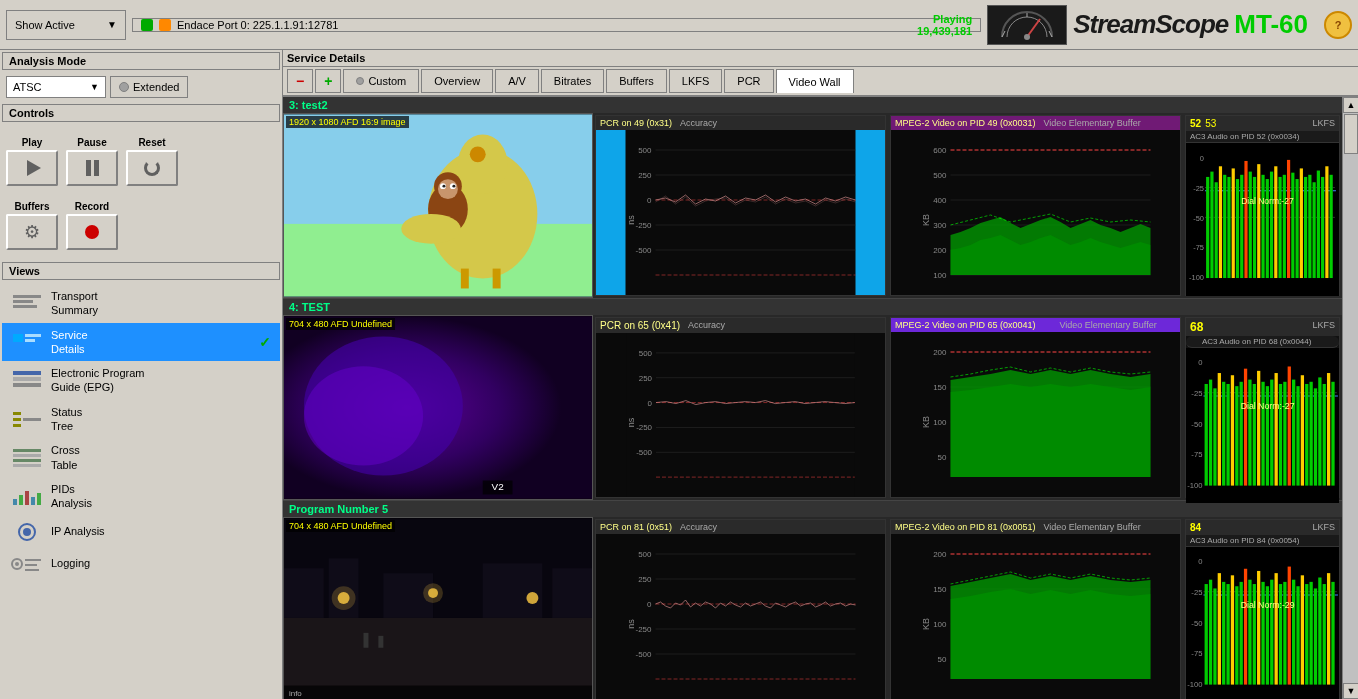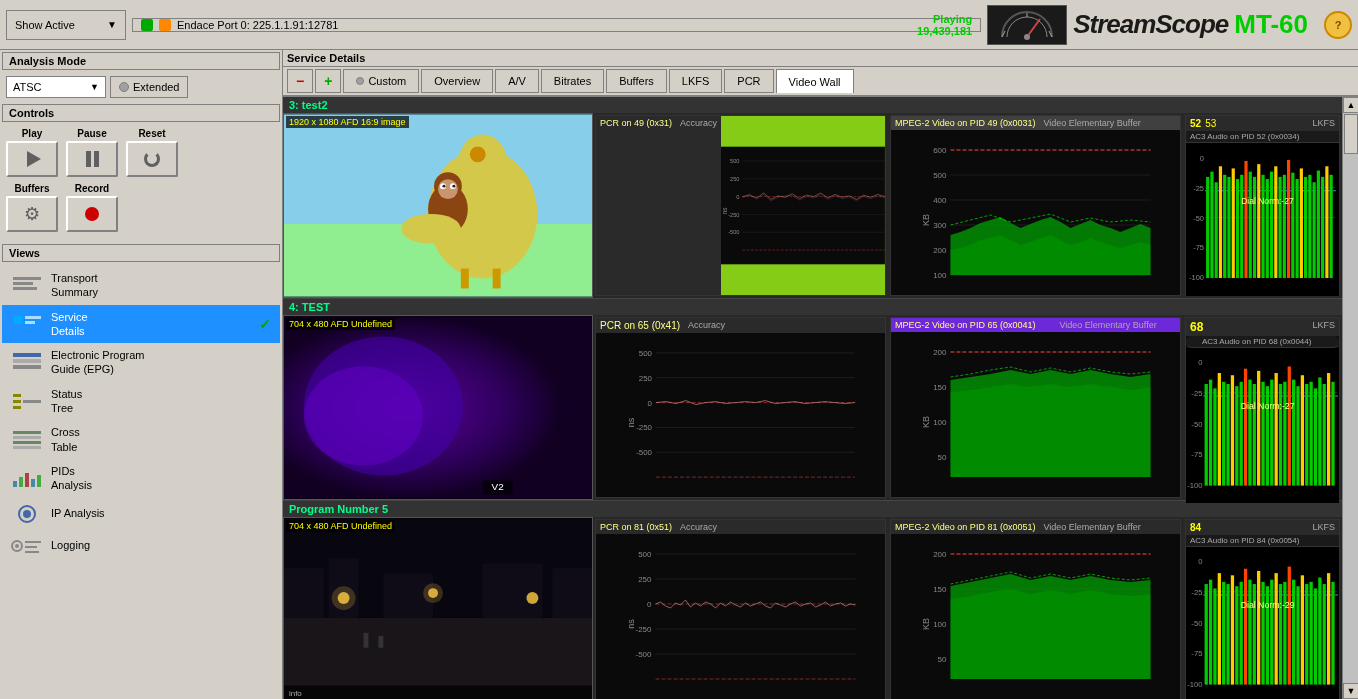--- a/index.html
+++ b/index.html
@@ -19,21 +19,21 @@
     
     .main-container { display: flex; height: 649px; }
     .sidebar { width: 283px; background: #d4d0c8; border-right: 1px solid #808080; display: flex; flex-direction: column; flex-shrink: 0; }
     .section-header { background: #d4d0c8; border: 1px solid #808080; padding: 2px 6px; font-size: 11px; font-weight: bold; margin: 2px; }
     .analysis-mode-row { display: flex; align-items: center; gap: 4px; padding: 4px 6px; }
     .dropdown-btn { display: flex; align-items: center; background: white; border: 1px solid #808080; padding: 10px 6px; height: 22px; min-width: 100px; cursor: pointer; }
     .extended-btn { background: #d4d0c8; border: 1px solid #808080; padding: 2px 8px; height: 22px; cursor: pointer; display: flex; align-items: center; gap: 4px; }
     .radio-dot { width: 10px; height: 10px; border-radius: 50%; border: 1px solid #808080; background: #a0a0a0; }
     .controls-section { padding: 4px 6px; }
     .controls-row { display: flex; gap: 8px; margin-bottom: 6px; }
-    .ctrl-group { display: flex; flex-direction: column; align-items: center; gap: 2px; }
+    .ctrl-group { display: flex; flex-direction: column; align-items: center; gap: 2px; margin-top: 9px; }
     .ctrl-label { font-size: 10px; font-weight: bold; }
     .ctrl-btn { width: 52px; height: 36px; background: #d4d0c8; border: 2px solid; border-color: #ffffff #808080 #808080 #ffffff; display: flex; align-items: center; justify-content: center; cursor: pointer; border-radius: 2px; }
     .play-icon { width: 0; height: 0; border-top: 8px solid transparent; border-bottom: 8px solid transparent; border-left: 14px solid #606060; margin-left: 3px; }
     .pause-icon { display: flex; gap: 3px; }
     .pause-bar { width: 5px; height: 16px; background: #606060; }
     .reset-icon { width: 16px; height: 16px; border: 3px solid #606060; border-radius: 50%; border-top-color: transparent; }
     .record-icon { width: 14px; height: 14px; background: #cc0000; border-radius: 50%; }
     .gear-icon { font-size: 18px; color: #606060; }
     .views-section { flex: 1; overflow-y: auto; padding: 2px; }
     .view-item { display: flex; align-items: center; padding: 4px 8px; cursor: pointer; border: 1px solid transparent; gap: 8px; }
@@ -330,21 +330,21 @@
                 <circle cx="161" cy="72" r="1.5" fill="#222"></circle>
                 <circle cx="171" cy="72" r="1.5" fill="#222"></circle>
 
                 <rect x="178" y="155" width="8" height="20" fill="#cc9900"></rect>
                 <rect x="210" y="155" width="8" height="20" fill="#cc9900"></rect>
 
                 <ellipse cx="148" cy="115" rx="30" ry="15" fill="#d4c84a"></ellipse>
               </svg>
             </div>
 
-            <div style="flex:1; display:flex; flex-direction:row; background:#84cc16; border:1px solid #333; margin:2px;justify-content:flex-end;">
+            <div style="flex:1; display:flex; flex-direction:column; background:#0ea5e9; border:1px solid #333; margin:2px;justify-content:flex-end;">
               <div style="background:#2a2a2a; padding:2px 4px; display:flex; gap:8px;">
                 <span style="color:#ffff88; font-size:9px;">PCR on 49 (0x31)</span>
                 <span style="color:#aaaaaa; font-size:9px;">Accuracy</span>
               </div>
               <svg width="100%" height="100%" viewBox="0 0 230 165" style="flex:1;">
                 <rect width="230" height="165" fill="#0a0a0a"></rect>
 
                 <line x1="30" y1="20" x2="230" y2="20" stroke="#333" stroke-width="0.5"></line>
                 <line x1="30" y1="45" x2="230" y2="45" stroke="#333" stroke-width="0.5"></line>
                 <line x1="30" y1="70" x2="230" y2="70" stroke="#ff4444" stroke-width="0.5" stroke-dasharray="4,2"></line>
@@ -359,21 +359,21 @@
                 <text x="26" y="123" fill="#888" font-size="8" text-anchor="end">-500</text>
 
                 <text x="8" y="90" fill="#888" font-size="9" text-anchor="middle" transform="rotate(-90,8,90)">ns</text>
 
                 <polyline points="30,70 40,68 50,72 60,65 70,74 80,69 90,71 100,66 110,73 120,68 130,70 140,65 150,72 160,67 170,71 180,69 190,74 200,68 210,71 220,67 230,70" fill="none" stroke="#cc8888" stroke-width="1" opacity="0.7"></polyline>
                 <polyline points="30,72 40,66 50,74 60,67 70,76 80,71 90,69 100,68 110,75 120,70 130,72 140,67 150,74 160,69 170,73 180,71 190,76 200,70 210,73 220,69 230,72" fill="none" stroke="#cc8888" stroke-width="0.5" opacity="0.5"></polyline>
               </svg>
             </div>
 
             <div style="flex:1; display:flex; flex-direction:column; background:#0a0a0a; border:1px solid #333; margin:2px;">
-              <div style="background:#404040; padding:2px 4px; display:flex; gap:8px;">
+              <div style="background:#701a75; padding:2px 4px; display:flex; gap:8px;">
                 <span style="color:#ffff88; font-size:9px;">MPEG-2 Video on PID 49 (0x0031)</span>
                 <span style="color:#aaaaaa; font-size:9px;">Video Elementary Buffer</span>
               </div>
               <svg width="100%" height="100%" viewBox="0 0 230 165" style="flex:1;">
                 <rect width="230" height="165" fill="#0a0a0a"></rect>
 
                 <line x1="30" y1="20" x2="230" y2="20" stroke="#ff4444" stroke-width="1" stroke-dasharray="4,2"></line>
 
                 <line x1="30" y1="45" x2="230" y2="45" stroke="#333" stroke-width="0.5"></line>
                 <line x1="30" y1="70" x2="230" y2="70" stroke="#333" stroke-width="0.5"></line>

